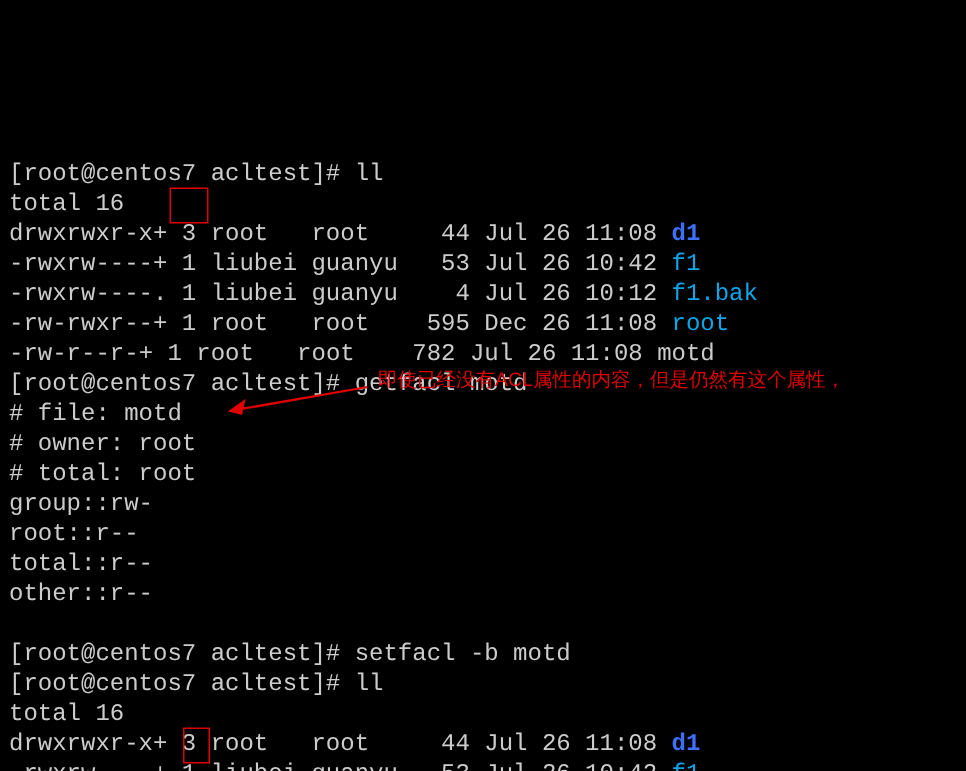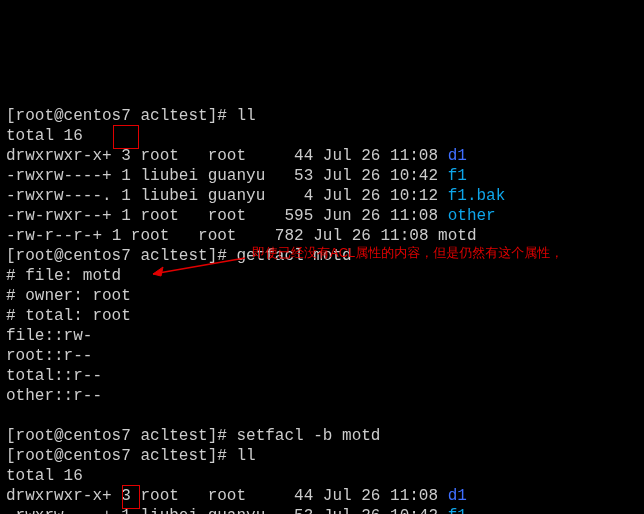--- a/index.html
+++ b/index.html
@@ -9,21 +9,21 @@
     font-family: "Consolas", "Courier New", monospace;
     font-size: 16px;
     line-height: 20px;
     color: #ccc;
     width: 644px;
     height: 514px;
     box-sizing: border-box;
     white-space: pre;
     position: relative;
   }
-  .dir { color: #3f6fff; font-weight: normal; }
+  .dir { color: #3f6fff; font-weight: bold; }
   .file-green { color: #0ea5e9; }
   .annotation {
     position: absolute;
     color: #e00000;
     font-family: "Microsoft YaHei", sans-serif;
     font-size: 13px;
     line-height: 18px;
     white-space: normal;
   }
   .box1 {
@@ -44,27 +44,27 @@
 <body>
 
 
 
 <div>
 <span>[root@centos7 acltest]# ll</span>
 <span>total 16</span>
 <span><span>drwxrwxr-x+ 3 root   root     44 Jul 26 11:08 </span><span class="dir">d1</span></span>
 <span><span>-rwxrw----+ 1 liubei guanyu   53 Jul 26 10:42 </span><span class="file-green">f1</span></span>
 <span><span>-rwxrw----. 1 liubei guanyu    4 Jul 26 10:12 </span><span class="file-green">f1.bak</span></span>
-<span><span>-rw-rwxr--+ 1 root   root    595 Jun 26 11:08 </span><span class="file-green">other</span></span>
+<span><span>-rw-rwxr--+ 1 root   root    595 Dec 26 11:08 </span><span class="file-green">root</span></span>
 <span><span>-rw-r--r-</span><span>+</span><span> 1 root   root    782 Jul 26 11:08 motd</span></span>
 <span>[root@centos7 acltest]# getfacl motd</span>
 <span># file: motd</span>
 <span># owner: root</span>
 <span># total: root</span>
-<span>file::rw-</span>
+<span>group::rw-</span>
 <span>root::r--</span>
 <span>total::r--</span>
 <span>other::r--</span>
 <span></span>
 <span>[root@centos7 acltest]# setfacl -b motd</span>
 <span>[root@centos7 acltest]# ll</span>
 <span>total 16</span>
 <span><span>drwxrwxr-x+ 3 root   root     44 Jul 26 11:08 </span><span class="dir">d1</span></span>
 <span><span>-rwxrw----+ 1 liubei guanyu   53 Jul 26 10:42 </span><span class="file-green">f1</span></span>
 

